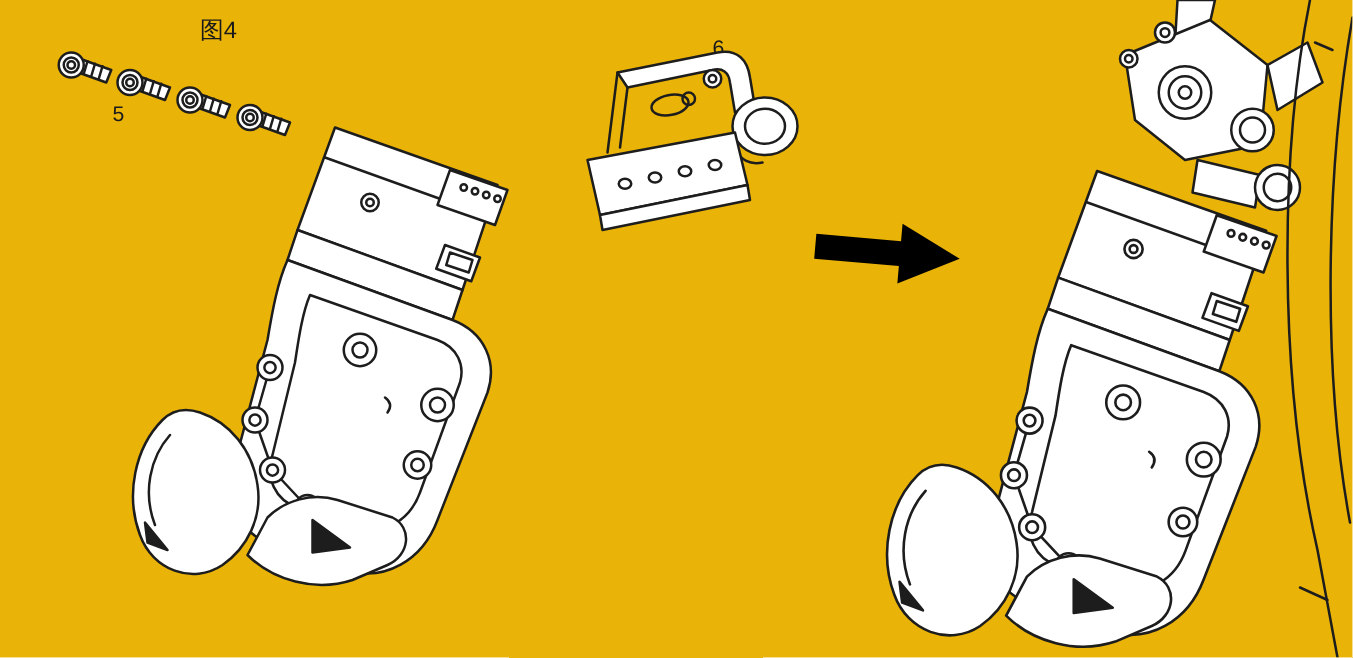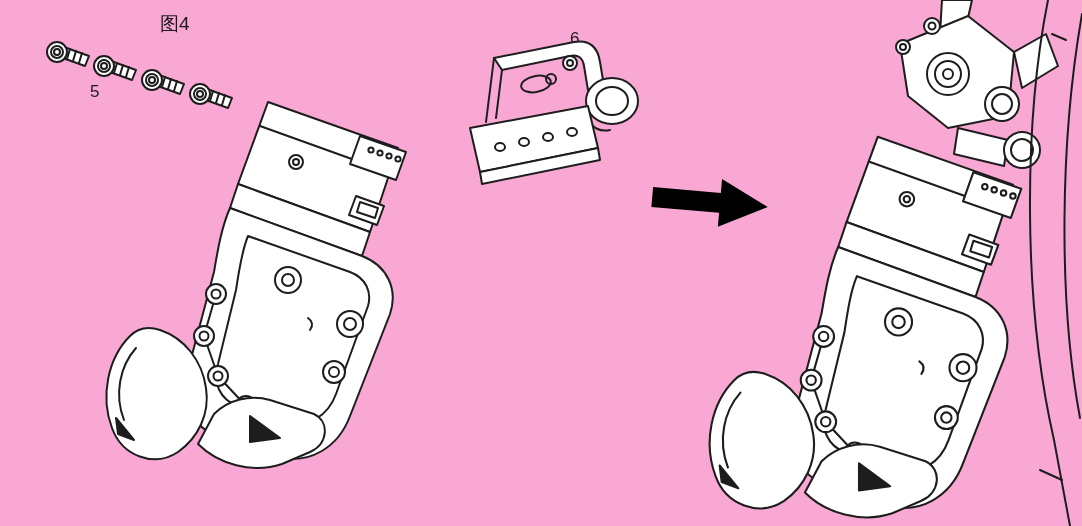--- a/index.html
+++ b/index.html
@@ -5,21 +5,21 @@
   html, body {
     margin: 0;
     padding: 0;
     background: #ffffff;
     font-family: "Liberation Sans", sans-serif;
   }
   .stage {
     position: relative;
     width: 1082px;
     height: 526px;
-    background: #f9a8d4;
+    background: #eab308;
     overflow: hidden;
   }
   .stage svg {
     position: absolute;
     inset: 0;
     display: block;
   }
   text.fig-label {
     font-family: "Liberation Sans", sans-serif;
     fill: #1a1a1a;

